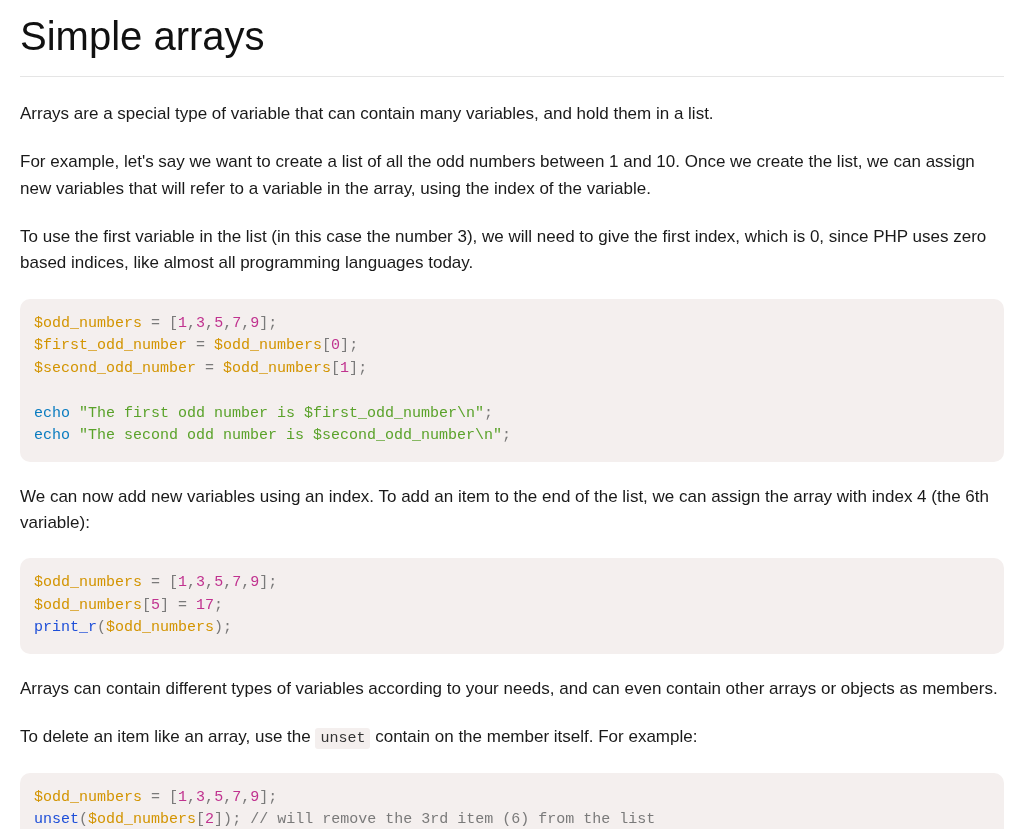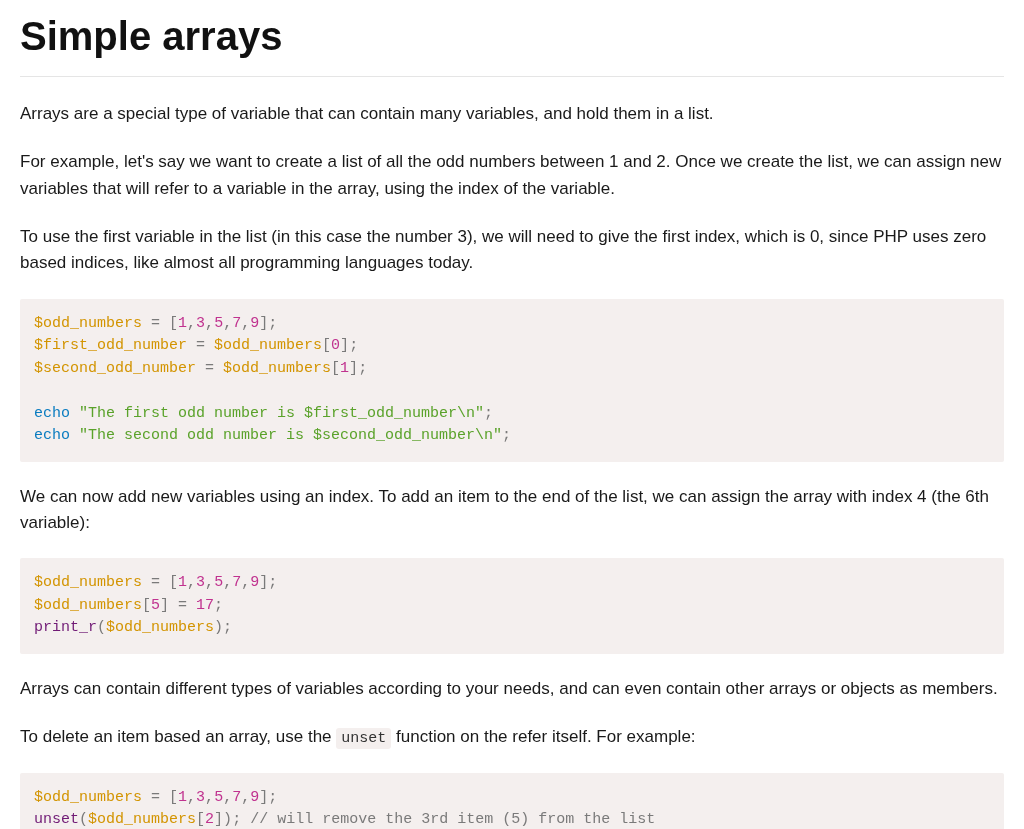--- a/index.html
+++ b/index.html
@@ -7,21 +7,21 @@
       font-family: -apple-system, BlinkMacSystemFont, "Segoe UI", Helvetica, Arial, sans-serif;
       font-size: 17px;
       line-height: 1.5;
       color: #1a1a1a;
       background: #fff;
       padding: 0 20px;
       width: 1024px;
     }
     h1 {
       font-size: 40px;
-      font-weight: 700;
+      font-weight: 400;
       margin-top: 6px;
       padding-bottom: 10px;
       border-bottom: 1px solid #e5e5e5;
       margin-bottom: 24px;
       color: #111;
     }
     p {
       margin: 12px 0 22px 0;
       color: #1a1a1a;
       font-size: 17px;
@@ -30,60 +30,60 @@
     pre {
       background: #f4efee;
       padding: 14px 14px;
       font-family: "SFMono-Regular", Menlo, Consolas, "Liberation Mono", monospace;
       font-size: 15px;
       line-height: 1.5;
       margin: 0 0 22px 0;
       white-space: pre;
       overflow-x: auto;
       color: #7a7a7a;
-      border-radius: 2px;
+      border-radius: 10px;
     }
     code.inline {
       font-family: "SFMono-Regular", Menlo, Consolas, "Liberation Mono", monospace;
       background: #f4efee;
       padding: 2px 5px;
       font-size: 15px;
       border-radius: 3px;
       color: #333;
     }
     .tok-var { color: #d39400; }
     .tok-op { color: #7a7a7a; }
     .tok-punc { color: #7a7a7a; }
     .tok-num { color: #c0328f; }
     .tok-kw { color: #0a7cc0; }
     .tok-str { color: #5aa22a; }
     .tok-com { color: #7a7a7a; }
-    .tok-fn { color: #701a75; }
+    .tok-fn { color: #1d4ed8; }
   </style>
 </head>
 <body>
 
 <h1>Simple arrays</h1>
 
 <p>Arrays are a special type of variable that can contain many variables, and hold them in a list.</p>
-<p>For example, let's say we want to create a list of all the odd numbers between 1 and 2. Once we create the list, we can assign new variables that will refer to a variable in the array, using the index of the variable.</p>
+<p>For example, let's say we want to create a list of all the odd numbers between 1 and 10. Once we create the list, we can assign new variables that will refer to a variable in the array, using the index of the variable.</p>
 <p>To use the first variable in the list (in this case the number 3), we will need to give the first index, which is 0, since PHP uses zero based indices, like almost all programming languages today.</p>
 
 <pre><span class="tok-var">$odd_numbers</span><span class="tok-op"> = </span><span class="tok-punc">[</span><span class="tok-num">1</span><span class="tok-punc">,</span><span class="tok-num">3</span><span class="tok-punc">,</span><span class="tok-num">5</span><span class="tok-punc">,</span><span class="tok-num">7</span><span class="tok-punc">,</span><span class="tok-num">9</span><span class="tok-punc">]</span><span class="tok-punc">;</span>
 <span class="tok-var">$first_odd_number</span><span class="tok-op"> = </span><span class="tok-var">$odd_numbers</span><span class="tok-punc">[</span><span class="tok-num">0</span><span class="tok-punc">]</span><span class="tok-punc">;</span>
 <span class="tok-var">$second_odd_number</span><span class="tok-op"> = </span><span class="tok-var">$odd_numbers</span><span class="tok-punc">[</span><span class="tok-num">1</span><span class="tok-punc">]</span><span class="tok-punc">;</span>
 
 <span class="tok-kw">echo</span> <span class="tok-str">"The first odd number is $first_odd_number\n"</span><span class="tok-punc">;</span>
 <span class="tok-kw">echo</span> <span class="tok-str">"The second odd number is $second_odd_number\n"</span><span class="tok-punc">;</span></pre>
 
 <p>We can now add new variables using an index. To add an item to the end of the list, we can assign the array with index 4 (the 6th variable):</p>
 
 <pre><span class="tok-var">$odd_numbers</span><span class="tok-op"> = </span><span class="tok-punc">[</span><span class="tok-num">1</span><span class="tok-punc">,</span><span class="tok-num">3</span><span class="tok-punc">,</span><span class="tok-num">5</span><span class="tok-punc">,</span><span class="tok-num">7</span><span class="tok-punc">,</span><span class="tok-num">9</span><span class="tok-punc">]</span><span class="tok-punc">;</span>
 <span class="tok-var">$odd_numbers</span><span class="tok-punc">[</span><span class="tok-num">5</span><span class="tok-punc">]</span><span class="tok-op"> = </span><span class="tok-num">17</span><span class="tok-punc">;</span>
 <span class="tok-fn">print_r</span><span class="tok-punc">(</span><span class="tok-var">$odd_numbers</span><span class="tok-punc">)</span><span class="tok-punc">;</span></pre>
 
 <p>Arrays can contain different types of variables according to your needs, and can even contain other arrays or objects as members.</p>
 
-<p><span>To delete an item based an array, use the </span><code class="inline">unset</code><span> function on the refer itself. For example:</span></p>
+<p><span>To delete an item like an array, use the </span><code class="inline">unset</code><span> contain on the member itself. For example:</span></p>
 
 <pre><span class="tok-var">$odd_numbers</span><span class="tok-op"> = </span><span class="tok-punc">[</span><span class="tok-num">1</span><span class="tok-punc">,</span><span class="tok-num">3</span><span class="tok-punc">,</span><span class="tok-num">5</span><span class="tok-punc">,</span><span class="tok-num">7</span><span class="tok-punc">,</span><span class="tok-num">9</span><span class="tok-punc">]</span><span class="tok-punc">;</span>
-<span class="tok-fn">unset</span><span class="tok-punc">(</span><span class="tok-var">$odd_numbers</span><span class="tok-punc">[</span><span class="tok-num">2</span><span class="tok-punc">]</span><span class="tok-punc">)</span><span class="tok-punc">;</span> <span class="tok-com">// will remove the 3rd item (5) from the list</span>
+<span class="tok-fn">unset</span><span class="tok-punc">(</span><span class="tok-var">$odd_numbers</span><span class="tok-punc">[</span><span class="tok-num">2</span><span class="tok-punc">]</span><span class="tok-punc">)</span><span class="tok-punc">;</span> <span class="tok-com">// will remove the 3rd item (6) from the list</span>
 </pre>
 
 </body></html>

